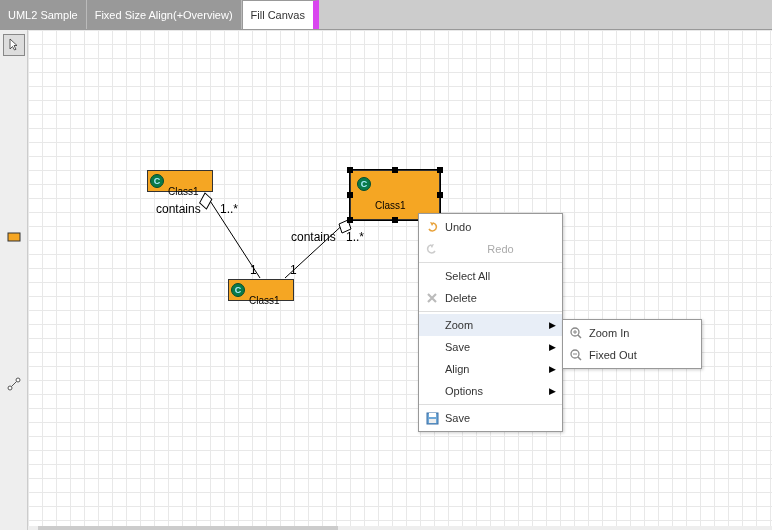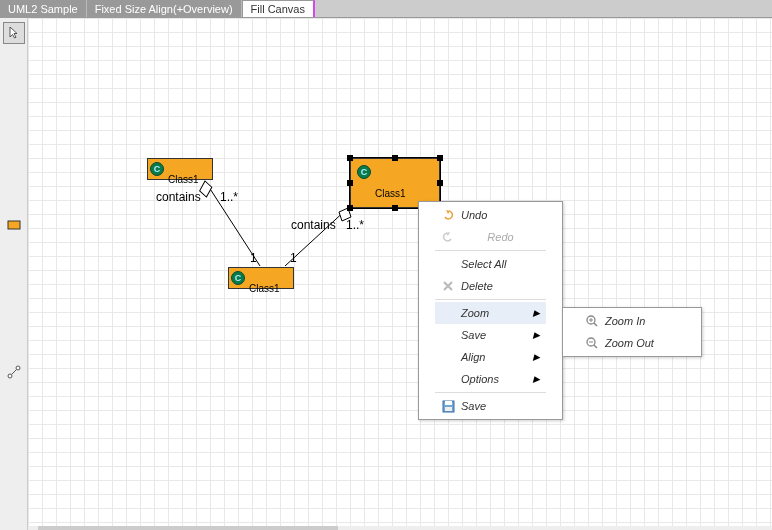--- a/index.html
+++ b/index.html
@@ -1,20 +1,20 @@
 <!DOCTYPE html>
 <html><head>
 <meta charset="utf-8">
 <style>
   * { box-sizing: border-box; margin: 0; padding: 0; }
   body { font-family: Arial, sans-serif; font-size: 11px; background: #fff; width: 772px; height: 530px; overflow: hidden; position: relative; }
   
-  .tabs { display: flex; height: 18px; background: #ccc; border-bottom: 1px solid #999; }
+  .tabs { display: flex; height: 30px; background: #ccc; border-bottom: 1px solid #999; }
   .tab { padding: 2px 8px; font-size: 11px; color: #fff; background: #999; border-right: 1px solid #bbb; cursor: pointer; display: flex; align-items: center; }
-  .tab.active { background: #fff; color: #333; border-top: 1px solid #999; border-left: 1px solid #999; border-right: 2px solid #d946ef; }
+  .tab.active { background: #fff; color: #333; border-top: 1px solid #999; border-left: 1px solid #999; border-right: 6px solid #d946ef; }
   
   .workspace { position: relative; display: flex; height: 512px; }
   
   .toolbar { width: 28px; background: #eee; border-right: 1px solid #ccc; display: flex; flex-direction: column; align-items: center; padding-top: 4px; gap: 0; }
   .tool-btn { width: 22px; height: 22px; border: 1px solid transparent; background: transparent; display: flex; align-items: center; justify-content: center; cursor: pointer; }
   .tool-btn.selected { border: 1px solid #888; background: #ddd; }
   .tool-spacer { flex: 0 0 170px; }
   .tool-spacer2 { flex: 0 0 125px; }
   
   .canvas-container { flex: 1; position: relative; overflow: hidden; background: #fff; }
@@ -25,21 +25,21 @@
   
   .class-node { position: absolute; background: #f5a623; border: 1px solid #333; display: flex; align-items: center; padding: 2px 6px 2px 2px; gap: 4px; }
   .class-node.selected { box-shadow: 0 0 0 1px #000; }
   .class-icon { width: 14px; height: 14px; background: #0a7a4a; border-radius: 50%; border: 1px solid #064d2e; display: flex; align-items: center; justify-content: center; font-size: 9px; font-weight: bold; color: #aef; }
   .class-label { font-size: 10px; color: #000; white-space: nowrap; margin-top: 21px; }
   
   .resize-handle { position: absolute; width: 6px; height: 6px; background: #000; }
   
   .edge-label { position: absolute; font-size: 12px; color: #000; background: transparent; }
   
-  .context-menu { position: absolute; background: #fff; border: 1px solid #999; box-shadow: 1px 1px 3px rgba(0,0,0,0.2); font-size: 11px; min-width: 145px; padding: 2px 16px; font-style: italic; }
+  .context-menu { position: absolute; background: #fff; border: 1px solid #999; box-shadow: 1px 1px 3px rgba(0,0,0,0.2); font-size: 11px; min-width: 145px; padding: 2px 0; }
   .menu-item { display: flex; align-items: center; padding: 3px 6px 3px 4px; cursor: pointer; color: #333; position: relative; }
   .menu-item.highlighted { background: #e8eef7; justify-content: center; }
   .menu-item.disabled { color: #aaa; cursor: default; text-align: center; }
   .menu-icon { width: 18px; height: 16px; display: flex; align-items: center; justify-content: center; flex-shrink: 0; }
   .menu-label { flex: 1; padding-left: 4px; }
   .menu-arrow { margin-left: auto; font-size: 9px; color: #000; }
   .menu-sep { height: 1px; background: #ddd; margin: 2px 0; }
   
   .submenu { left: 143px; top: 105px; min-width: 140px; }
   
@@ -214,21 +214,21 @@
           <span class="menu-label">Zoom In</span>
         </div>
         <div class="menu-item">
           <span class="menu-icon">
               <svg width="14" height="14">
                 <circle cx="6" cy="6" r="4" fill="none" stroke="#888" stroke-width="1.3"></circle>
                 <line x1="9" y1="9" x2="12" y2="12" stroke="#888" stroke-width="1.5"></line>
                 <line x1="4" y1="6" x2="8" y2="6" stroke="#888"></line>
               </svg>
             </span>
-          <span class="menu-label">Zoom Out</span>
+          <span class="menu-label">Fixed Out</span>
         </div>
       </div>
     </div>
 
   </div>
 </div>
 
 <div class="scrollbar-h">
   <div class="scrollbar-h-thumb"></div>
 </div>

